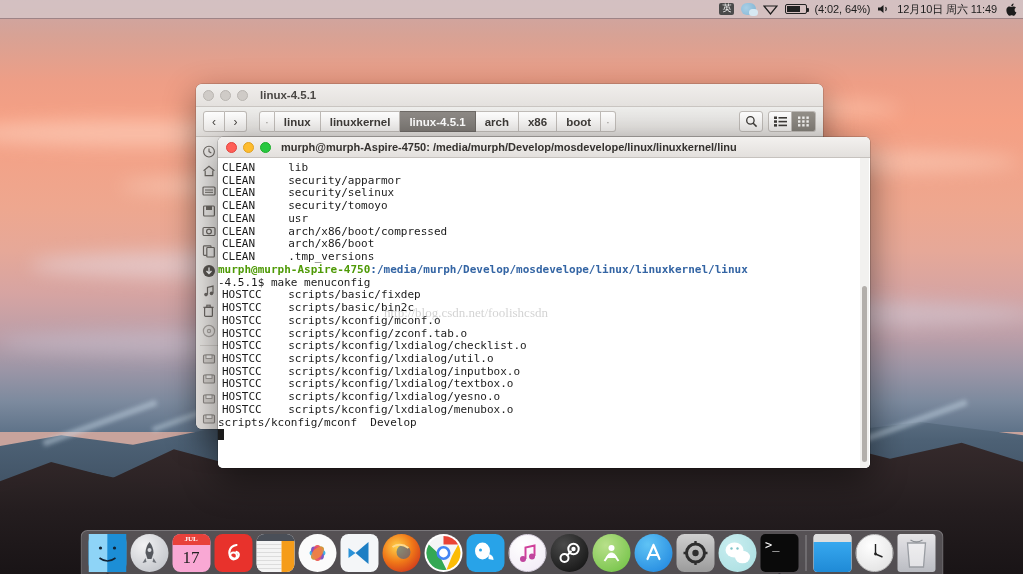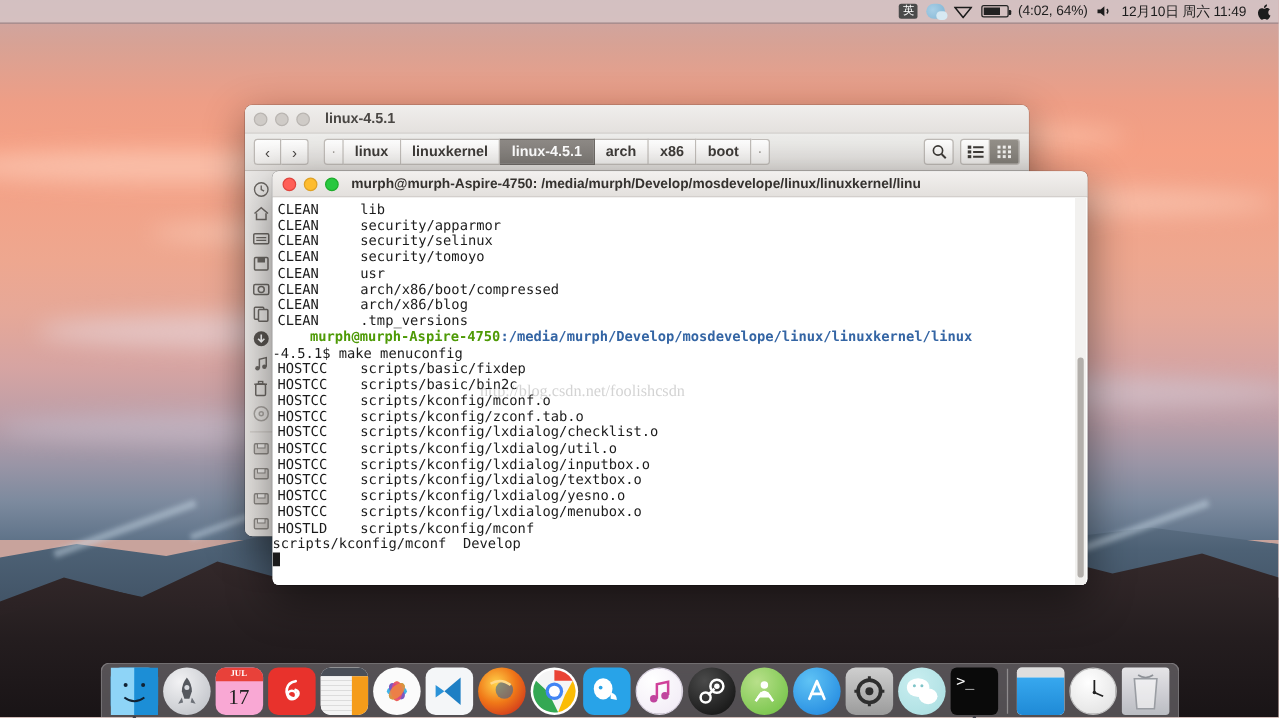--- a/index.html
+++ b/index.html
@@ -442,37 +442,36 @@
       <span class="tlr g"></span>
       <span class="term-title-text">murph@murph-Aspire-4750: /media/murph/Develop/mosdevelope/linux/linuxkernel/linu</span>
     </div>
     <div class="term-body">
       <div class="tline"><span>CLEAN</span>     <span>lib</span></div>
       <div class="tline"><span>CLEAN</span>     <span>security/apparmor</span></div>
       <div class="tline"><span>CLEAN</span>     <span>security/selinux</span></div>
       <div class="tline"><span>CLEAN</span>     <span>security/tomoyo</span></div>
       <div class="tline"><span>CLEAN</span>     <span>usr</span></div>
       <div class="tline"><span>CLEAN</span>     <span>arch/x86/boot/compressed</span></div>
-      <div class="tline"><span>CLEAN</span>     <span>arch/x86/blog</span></div>
+      <div class="tline"><span>CLEAN</span>     <span>arch/x86/boot</span></div>
       <div class="tline"><span>CLEAN</span>     <span>.tmp_versions</span></div>
 
-      <div class="tline" style="margin-left:-4px;padding-left:30px;"><span class="c-green">murph@murph-Aspire-4750</span><span class="c-blue">:/media/murph/Develop/mosdevelope/linux/linuxkernel/linux</span></div>
+      <div class="tline" style="margin-left:-4px;"><span class="c-green">murph@murph-Aspire-4750</span><span class="c-blue">:/media/murph/Develop/mosdevelope/linux/linuxkernel/linux</span></div>
       <div class="tline" style="margin-left:-4px;"><span>-4.5.1$ make menuconfig</span></div>
 
       <div class="tline"><span>HOSTCC</span>    <span>scripts/basic/fixdep</span></div>
       <div class="tline"><span>HOSTCC</span>    <span>scripts/basic/bin2c</span></div>
       <div class="tline"><span>HOSTCC</span>    <span>scripts/kconfig/mconf.o</span></div>
       <div class="tline"><span>HOSTCC</span>    <span>scripts/kconfig/zconf.tab.o</span></div>
       <div class="tline"><span>HOSTCC</span>    <span>scripts/kconfig/lxdialog/checklist.o</span></div>
       <div class="tline"><span>HOSTCC</span>    <span>scripts/kconfig/lxdialog/util.o</span></div>
       <div class="tline"><span>HOSTCC</span>    <span>scripts/kconfig/lxdialog/inputbox.o</span></div>
       <div class="tline"><span>HOSTCC</span>    <span>scripts/kconfig/lxdialog/textbox.o</span></div>
       <div class="tline"><span>HOSTCC</span>    <span>scripts/kconfig/lxdialog/yesno.o</span></div>
       <div class="tline"><span>HOSTCC</span>    <span>scripts/kconfig/lxdialog/menubox.o</span></div>
-      <div class="tline"><span>HOSTLD</span>    <span>scripts/kconfig/mconf</span></div>
       <div class="tline" style="margin-left:-4px;"><span>scripts/kconfig/mconf  Develop</span></div>
       <div class="tline" style="margin-left:-4px;"><span class="cursor"></span></div>
 
       <div class="watermark">http://blog.csdn.net/foolishcsdn</div>
       <div class="term-scroll">
         <div class="term-scroll-thumb"></div>
       </div>
     </div>
   </div>
 

